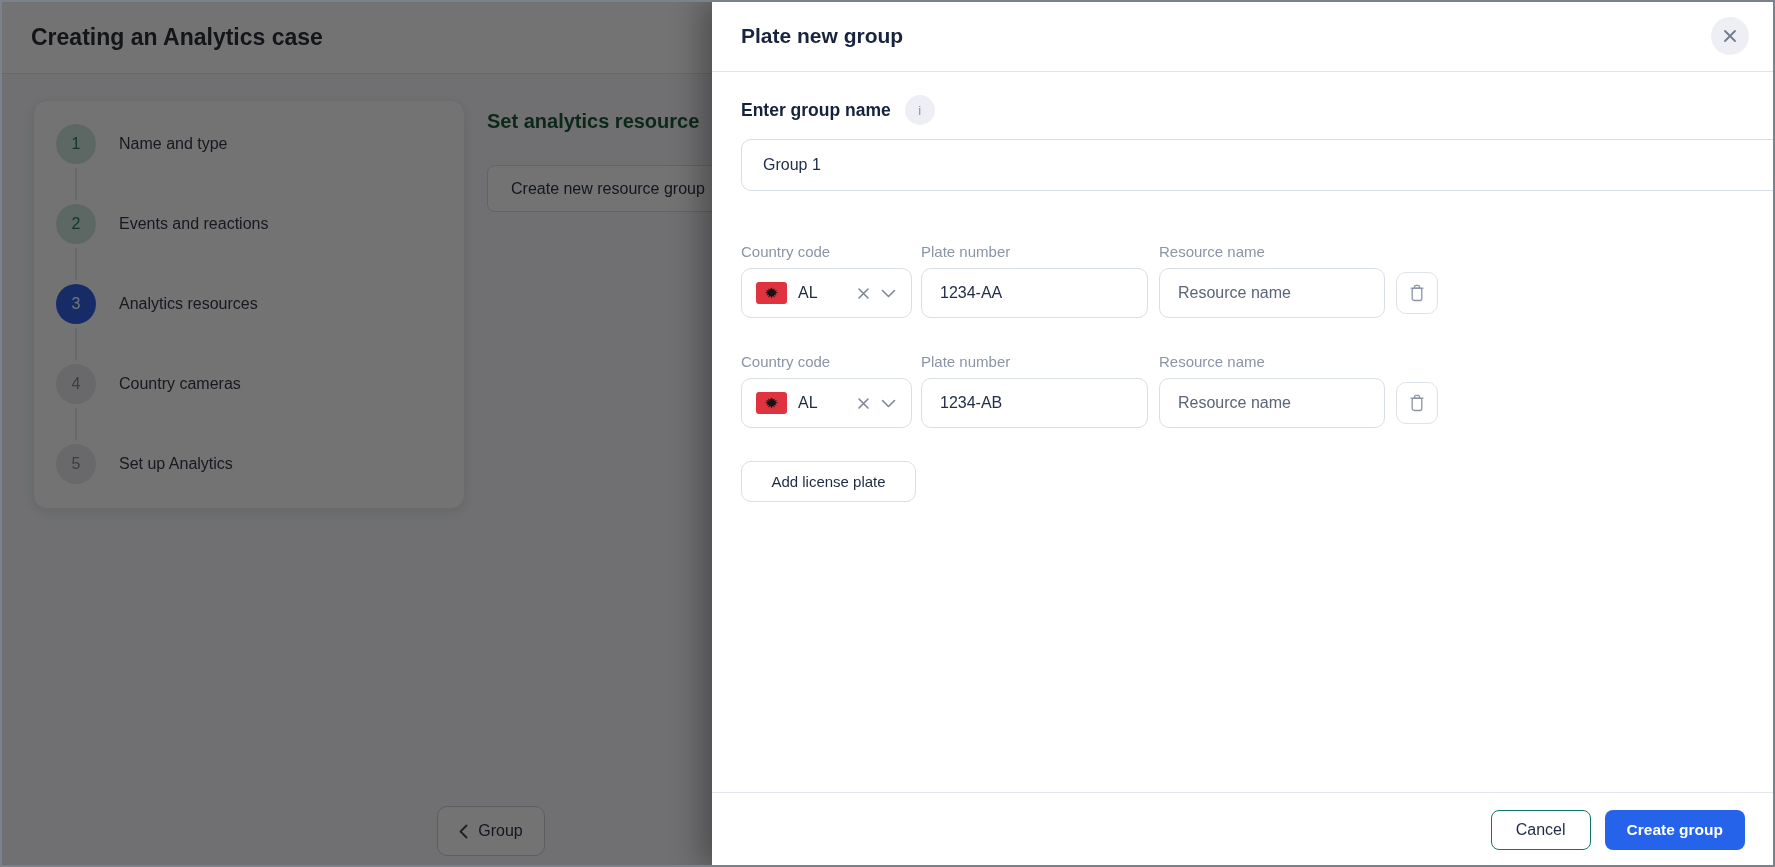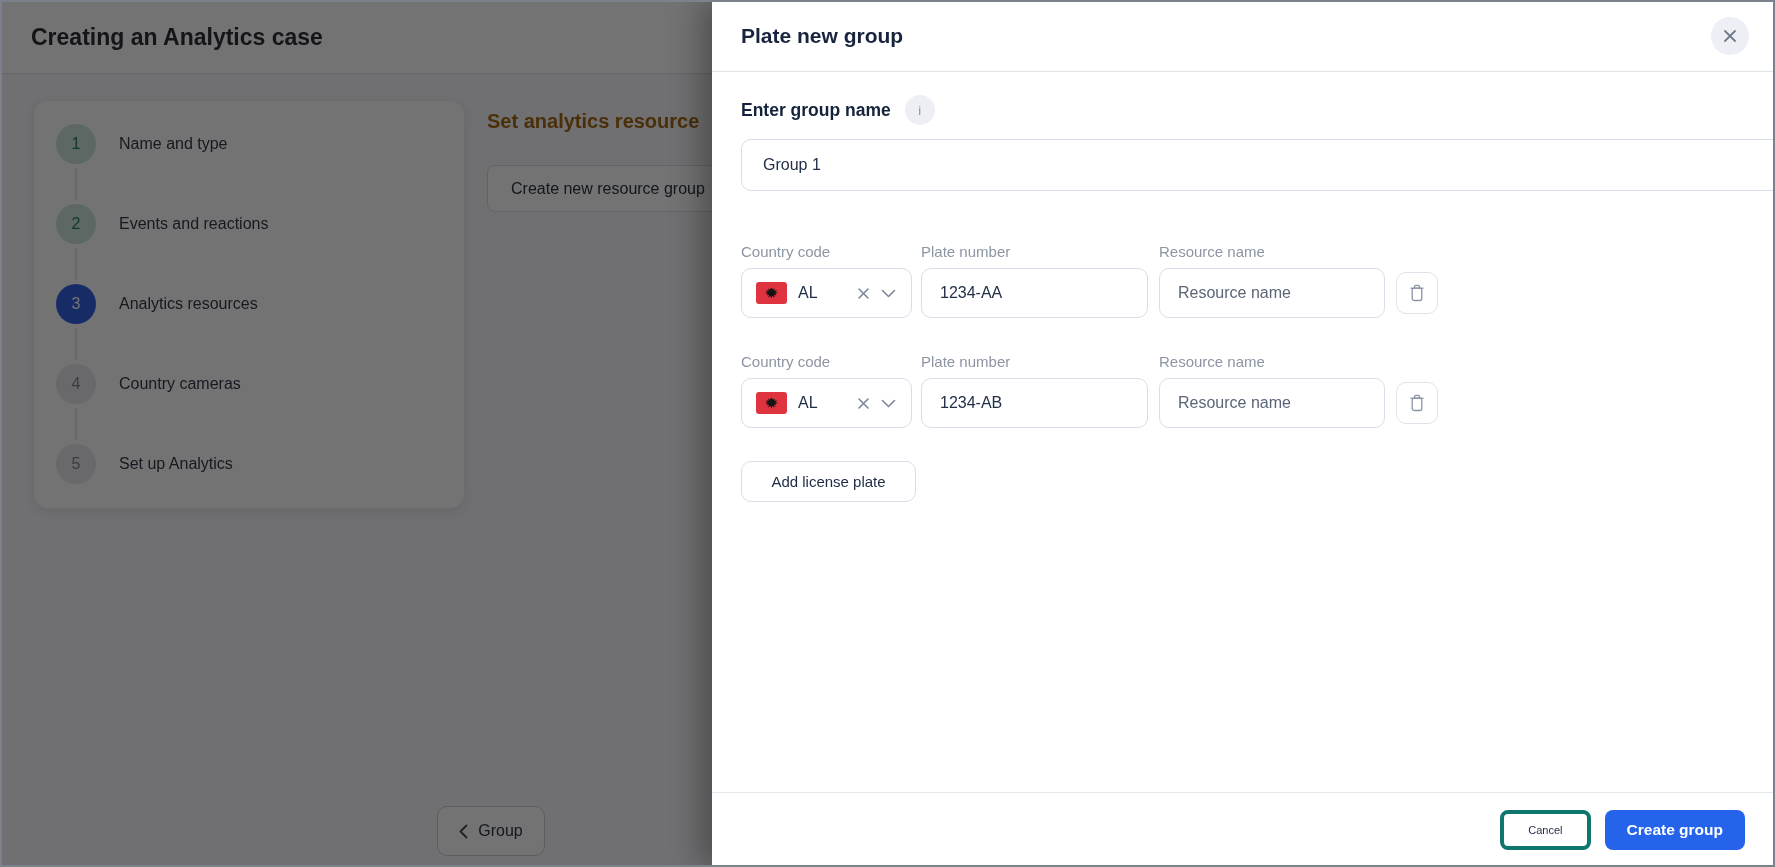--- a/index.html
+++ b/index.html
@@ -15,21 +15,21 @@
   .stepper-card { position:absolute; left:33px; top:100px; width:432px; height:409px; background:#fff; border:1px solid #ececf0; border-radius:14px; box-shadow:0 3px 12px rgba(20,30,50,.10); padding:23px 0 0 22px; }
   .step { position:relative; height:80px; display:flex; align-items:flex-start; }
   .step:last-child { height:40px; }
   .step:not(:last-child)::after { content:""; position:absolute; left:19px; top:44px; width:2px; height:32px; background:#e4e6ea; }
   .step-num { width:40px; height:40px; border-radius:50%; display:flex; align-items:center; justify-content:center; font-size:16px; flex:none; }
   .step.done .step-num   { background:#cde4d7; color:#1d7a4e; }
   .step.active .step-num { background:#2b5ce0; color:#ffffff; }
   .step.todo .step-num   { background:#e7e8ed; color:#7d828e; }
   .step-label { margin-left:23px; line-height:40px; font-size:16px; color:#2a313c; white-space:nowrap; }
 
-  .bg-main-heading { position:absolute; left:487px; top:110px; font-size:20px; font-weight:700; color:#a16207; white-space:nowrap; }
+  .bg-main-heading { position:absolute; left:487px; top:110px; font-size:20px; font-weight:700; color:#14532d; white-space:nowrap; }
   .bg-resource-btn { position:absolute; left:487px; top:165px; width:310px; height:47px; background:#fff; border:1px solid #d5d9e0; border-radius:8px; font-size:16px; color:#222b38; text-align:left; padding:0 0 0 23px; white-space:nowrap; overflow:hidden; font-family:inherit; }
 
   .back-btn { position:absolute; left:437px; top:806px; width:108px; height:50px; background:#fff; border:1px solid #c8ccd4; border-radius:10px; display:flex; align-items:center; justify-content:center; gap:10px; font-size:16px; color:#222b38; font-family:inherit; }
 
   
   .overlay { position:absolute; inset:0; background:rgba(8,9,11,0.57); z-index:5; }
 
   
   .drawer { position:absolute; left:712px; top:0; width:1063px; height:867px; background:#fff; z-index:10; box-shadow:-12px 0 28px rgba(0,0,0,0.30); }
   .drawer-header { position:absolute; top:0; left:0; right:0; height:72px; border-bottom:1px solid #e0e4ea; display:flex; align-items:center; justify-content:space-between; padding:0 26px 0 29px; }
@@ -50,21 +50,21 @@
   .flag { width:31px; height:22px; border-radius:3px; background:#df3340; display:flex; align-items:center; justify-content:center; flex:none; }
   .country-code { margin-left:11px; font-size:16px; color:#1d2a44; }
   .sel-icons { margin-left:auto; display:flex; align-items:center; gap:11px; }
   .text-input { padding:0 18px; font-size:16px; color:#232f49; font-family:inherit; outline:none; }
   .text-input::placeholder { color:#5b6577; opacity:1; }
   .trash-btn { position:absolute; width:42px; height:42px; border:1px solid #dee3eb; border-radius:10px; background:#fff; display:flex; align-items:center; justify-content:center; cursor:pointer; }
 
   .add-plate-btn { position:absolute; left:29px; top:461px; width:175px; height:41px; background:#fff; border:1px solid #d8dee7; border-radius:10px; font-size:15px; color:#1e2a44; font-family:inherit; cursor:pointer; }
 
   .drawer-footer { position:absolute; left:0; right:0; bottom:0; height:75px; border-top:1px solid #e4e8ee; background:#fff; display:flex; align-items:center; justify-content:flex-end; gap:14px; padding-right:30px; }
-  .btn-cancel { height:40px; padding:0 24px; background:#fff; border:4px solid #0f766e; border-radius:8px; font-size:11px; color:#1e2a44; font-family:inherit; cursor:pointer; }
+  .btn-cancel { height:40px; padding:0 24px; background:#fff; border:1px solid #0f766e; border-radius:8px; font-size:16px; color:#1e2a44; font-family:inherit; cursor:pointer; }
   .btn-primary { height:40px; padding:0 22px; background:#2563eb; border:none; border-radius:8px; font-size:15.5px; font-weight:600; color:#fff; font-family:inherit; cursor:pointer;text-align:center; }
 
   .frame-border { position:absolute; inset:0; border:2px solid #7b828c; z-index:50; pointer-events:none; }
 </style>
 </head>
 <body>
 
 <div class="screen">
 
   <div class="bg-page">

